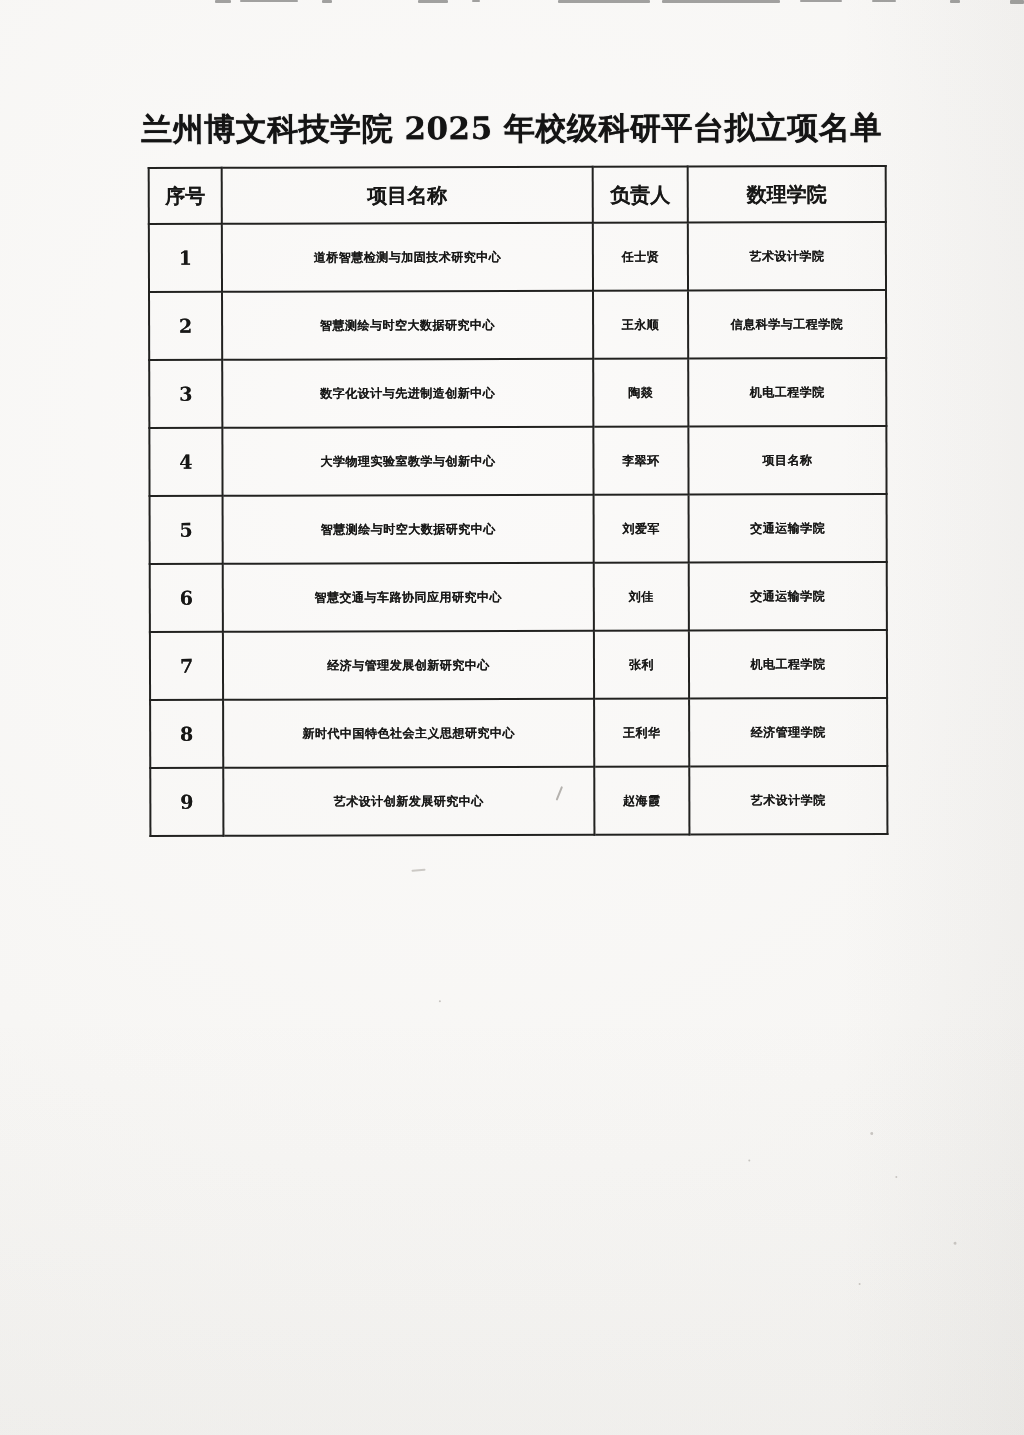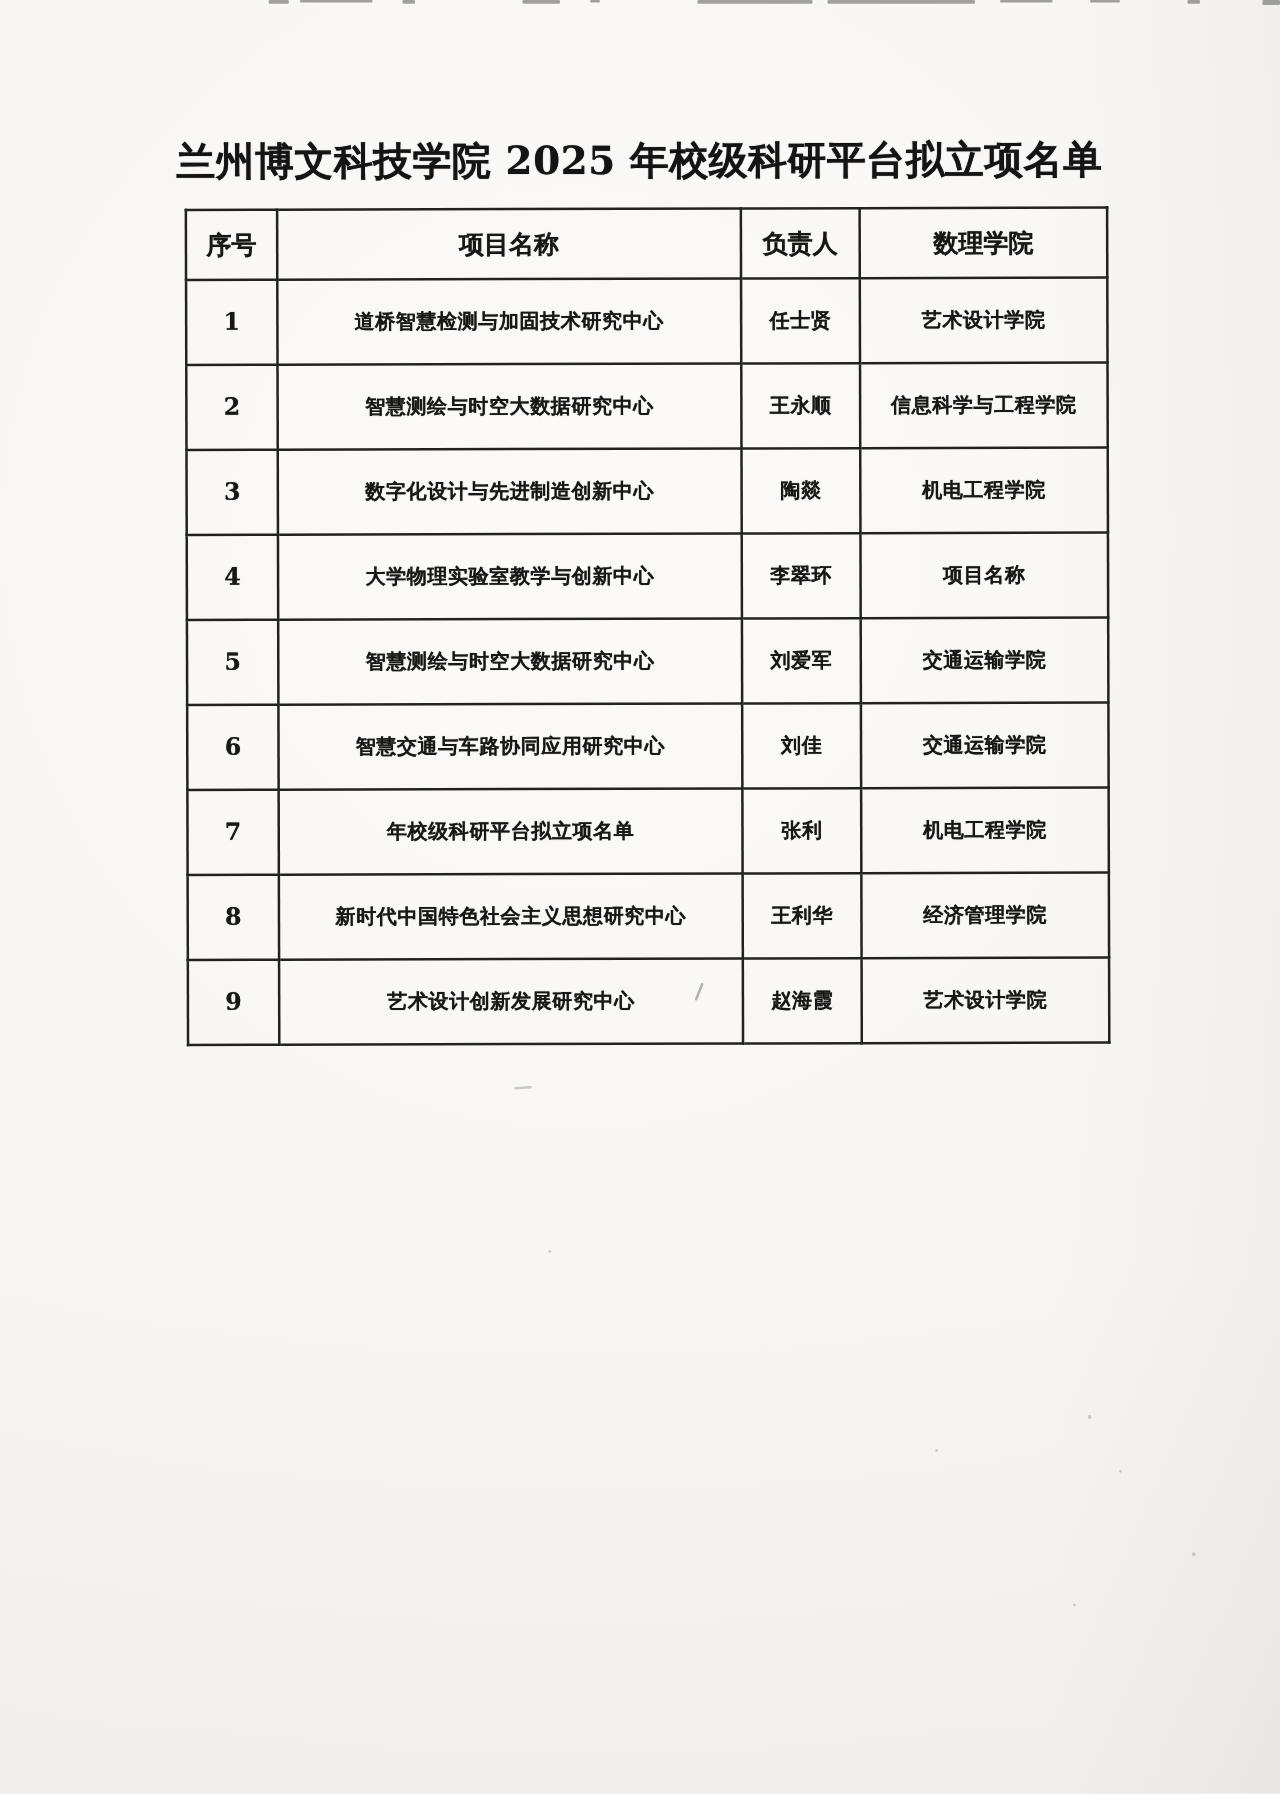--- a/index.html
+++ b/index.html
@@ -59,21 +59,21 @@
     text-shadow: 0 0 0.6px rgba(20,20,20,0.7);
     overflow: hidden;
   }
   .projects th {
     height: 54px;
     font-size: 20px;
     font-weight: bold;
   }
   .projects td {
     height: 66px;
-    font-size: 16px;
+    font-size: 12px;
     font-weight: bold;
     letter-spacing: 0.5px;
   }
   .projects td.cell-no {
     font-family: "DejaVu Serif", serif;
     font-size: 19px;
     letter-spacing: 0;
   }
   col.c-no      { width: 73px; }
   col.c-project { width: 371px; }
@@ -184,21 +184,21 @@
           <td>交通运输学院</td>
         </tr>
         <tr>
           <td class="cell-no">6</td>
           <td>智慧交通与车路协同应用研究中心</td>
           <td>刘佳</td>
           <td>交通运输学院</td>
         </tr>
         <tr>
           <td class="cell-no">7</td>
-          <td>年校级科研平台拟立项名单</td>
+          <td>经济与管理发展创新研究中心</td>
           <td>张利</td>
           <td>机电工程学院</td>
         </tr>
         <tr>
           <td class="cell-no">8</td>
           <td>新时代中国特色社会主义思想研究中心</td>
           <td>王利华</td>
           <td>经济管理学院</td>
         </tr>
         <tr>

